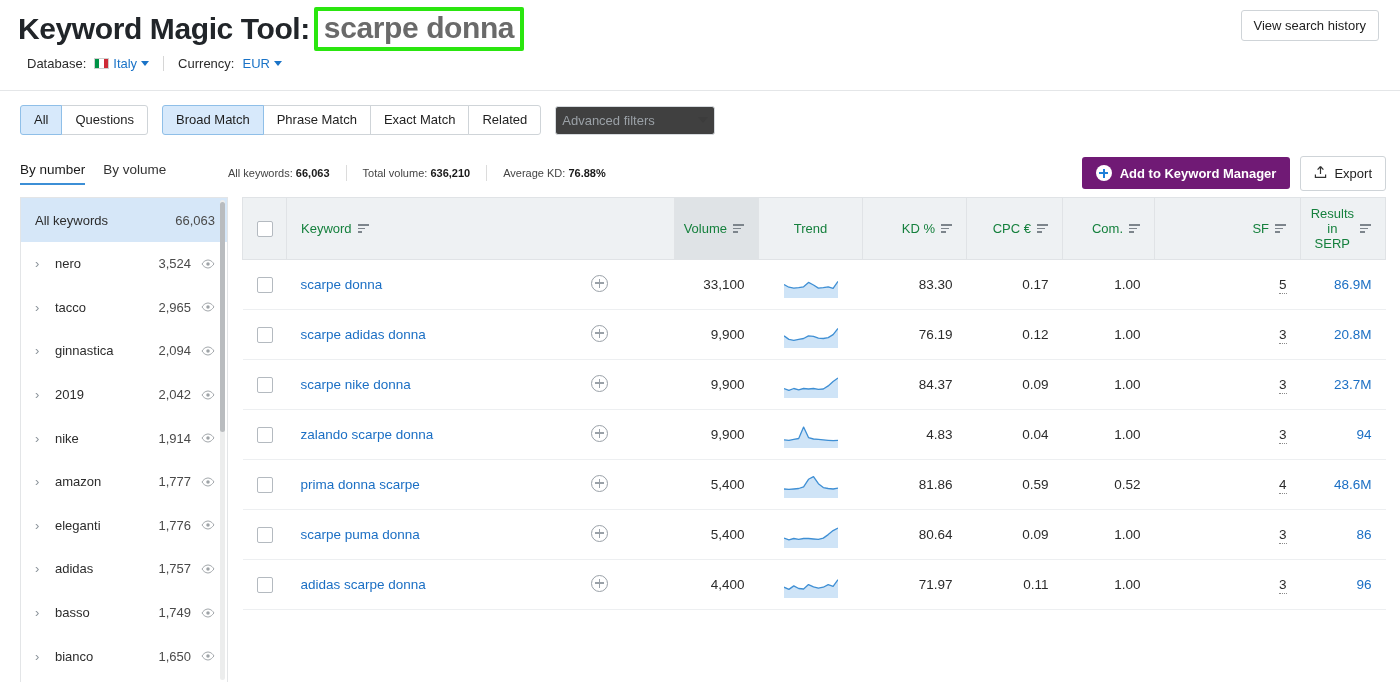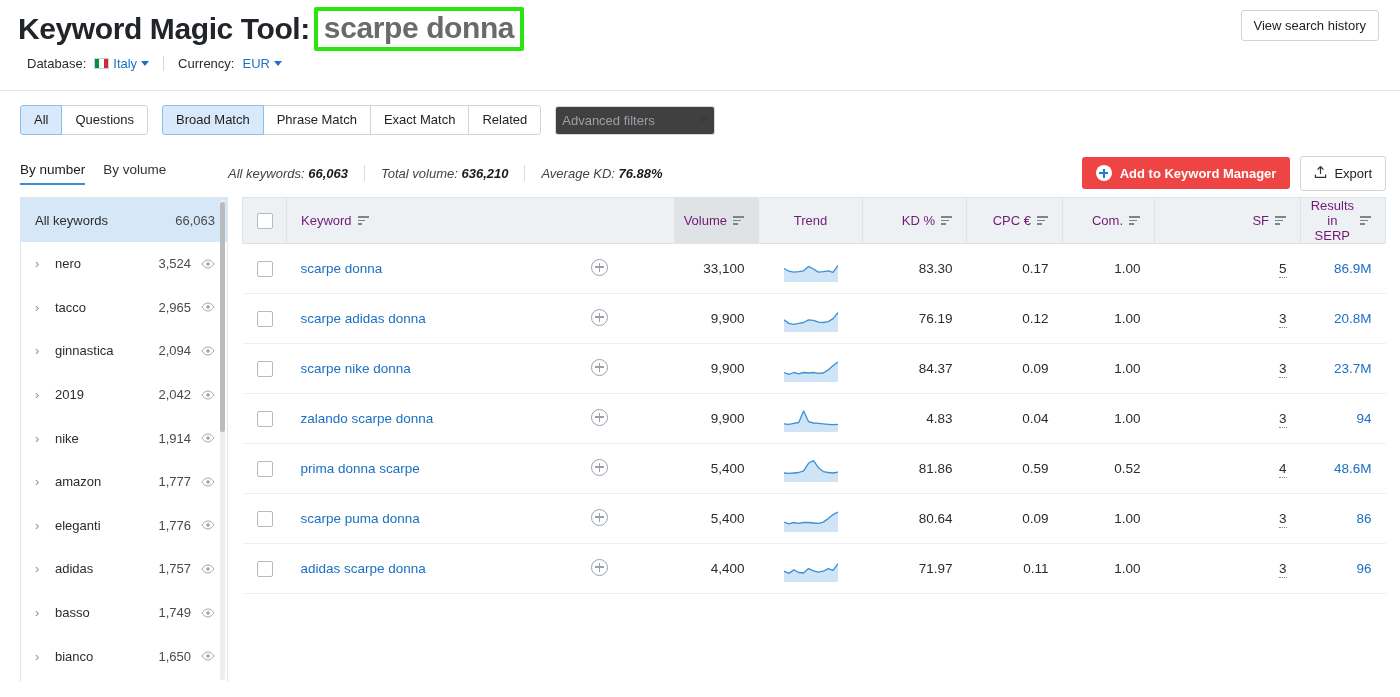--- a/index.html
+++ b/index.html
@@ -100,29 +100,29 @@
   .tabs-lr { display: flex; gap: 18px; padding-left: 20px; width: 228px; }
   .tab-lr {
     font-size: 13.5px; color: #333; cursor: pointer;
     padding-bottom: 8px; position: relative;
   }
   .tab-lr.active { color: #1a1a1a; }
   .tab-lr.active::after {
     content: ''; position: absolute; left: 0; right: 0; bottom: 0;
     height: 2px; background: #3c8fd6;
   }
-  .stats { display: flex; align-items: center; gap: 0; font-size: 13px; color: #444; font-style: italic; }
+  .stats { display: flex; align-items: center; gap: 0; font-size: 11px; color: #444; }
   .stat { padding: 0 16px; white-space: nowrap; }
   .stat:first-child { padding-left: 0; }
   .stat b { color: #1a1a1a; font-weight: 700; }
   .stat-sep { width: 1px; height: 16px; background: #dcdcdc; }
   .actions { position: absolute; right: 14px; display: flex; gap: 10px; align-items: center; }
   .btn-primary {
     display: flex; align-items: center; gap: 8px;
-    background: #ef4444; color: #fff; border: none; border-radius: 3px;
+    background: #701a75; color: #fff; border: none; border-radius: 3px;
     font-size: 13px; font-weight: 700; padding: 8px 14px; cursor: pointer;
     font-family: "Liberation Sans", sans-serif;
   }
   .plus-circle {
     width: 16px; height: 16px; border-radius: 50%;
     background: #fff; position: relative; flex: 0 0 16px;
   }
   .plus-circle::before, .plus-circle::after {
     content: ''; position: absolute; background: #1f80d8;
   }
@@ -168,22 +168,22 @@
   .side-scrollthumb {
     position: absolute; right: 2px; top: 4px; width: 5px; height: 230px;
     background: #b9bcbf; border-radius: 3px; cursor: pointer;
   }
 
   
   .table-area { flex: 1; min-width: 0; }
   table.kw { width: 100%; border-collapse: collapse; table-layout: fixed; }
   table.kw thead th {
     background: #eef1f3; border: 1px solid #e0e3e6; border-left: none;
-    font-size: 13px; font-weight: 400; color: #701a75;
-    height: 46px; padding: 0 14px; vertical-align: middle;
+    font-size: 13px; font-weight: 400; color: #15803d;
+    height: 46px; padding: 8px 14px; vertical-align: middle;
   }
   table.kw thead th:first-child { border-left: 1px solid #e0e3e6; }
   table.kw thead th.sorted { background: #dfe3e6; }
   th .thinner { display: flex; align-items: center; gap: 6px; }
   th.num .thinner { justify-content: flex-end; }
   th.ctr .thinner { justify-content: center; }
   .sort-icon { display: inline-block; width: 11px; height: 9px; position: relative; flex: 0 0 11px; }
   .sort-icon i {
     position: absolute; left: 0; height: 1.6px; background: #7d858c; display: block;
   }

